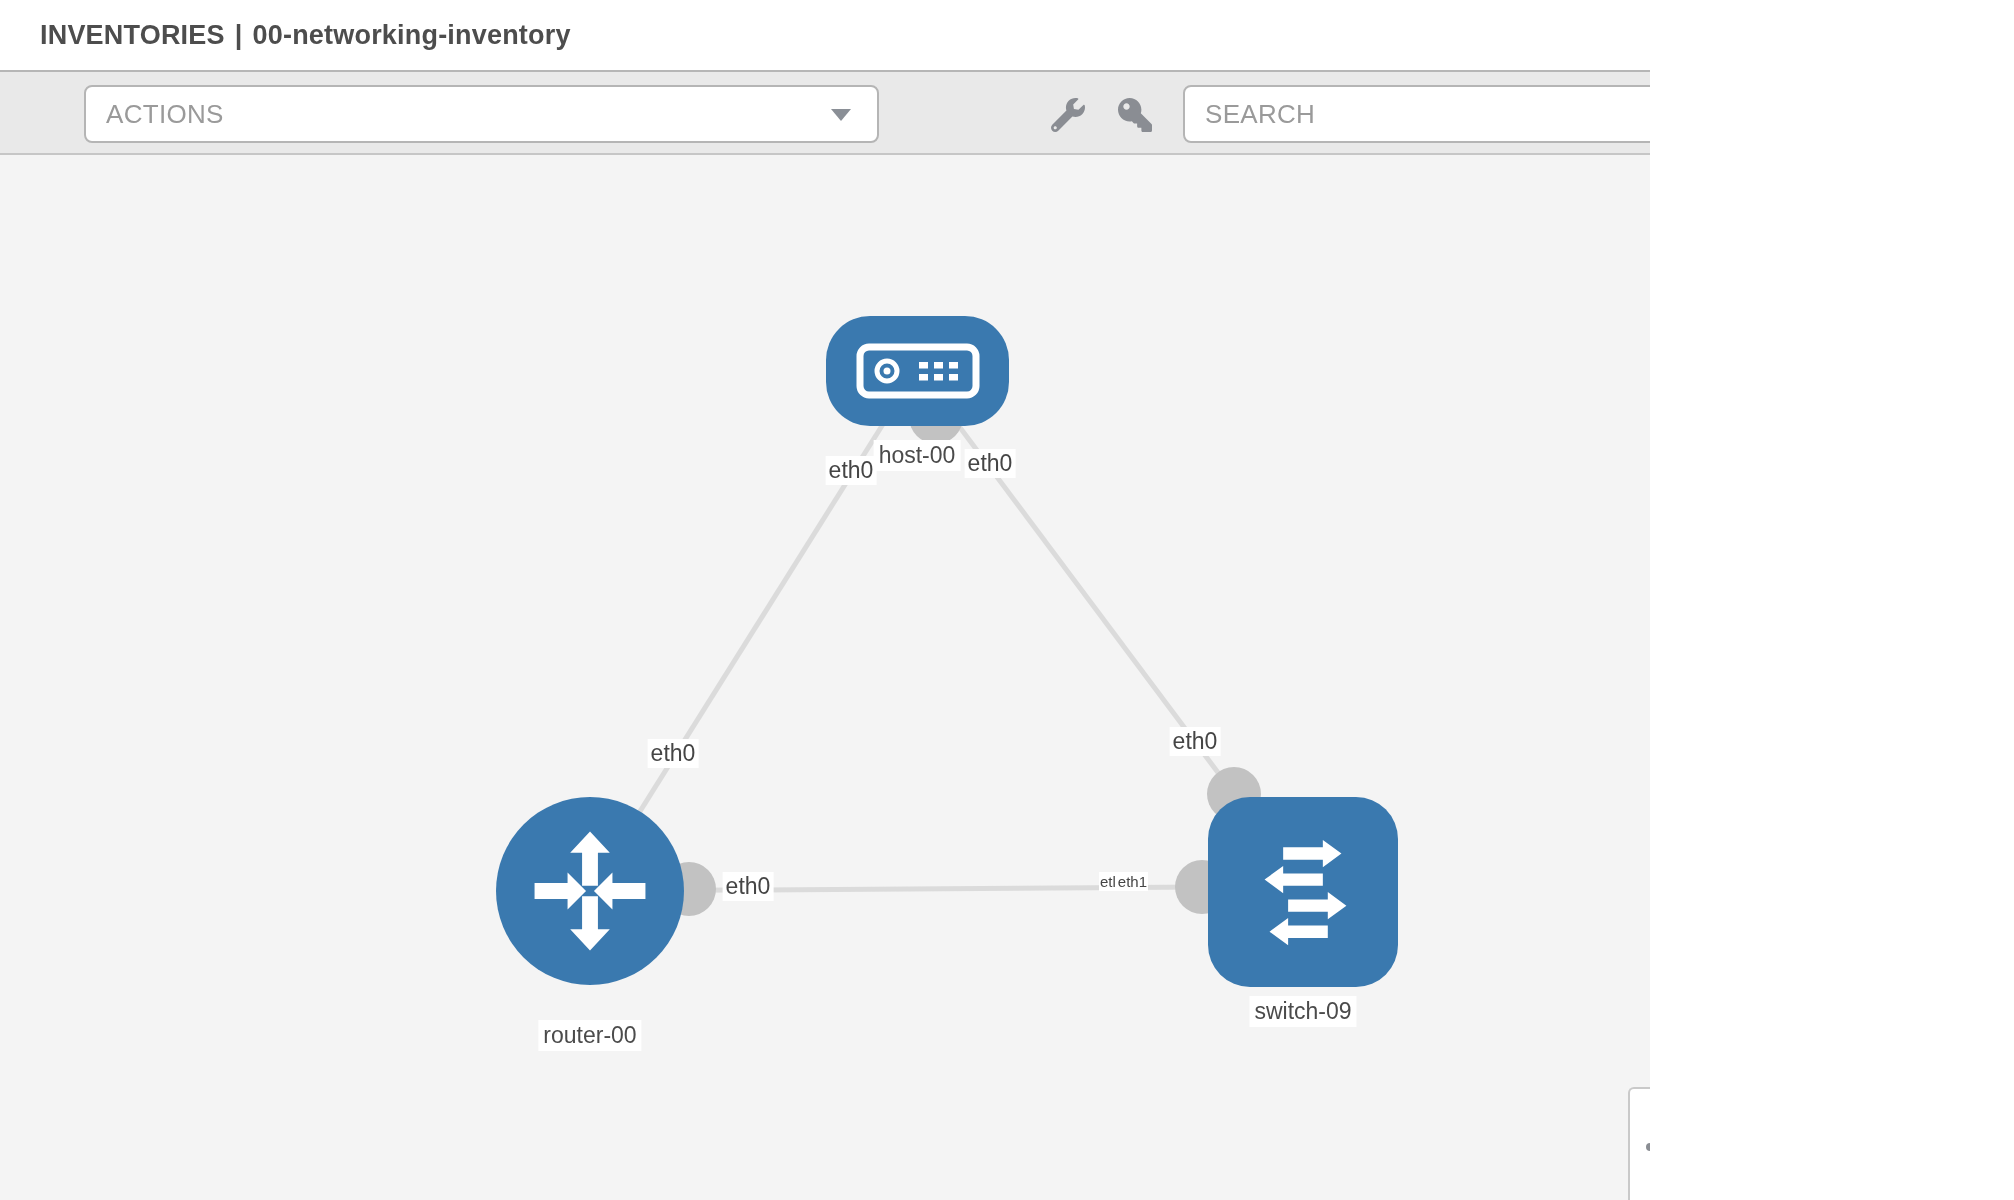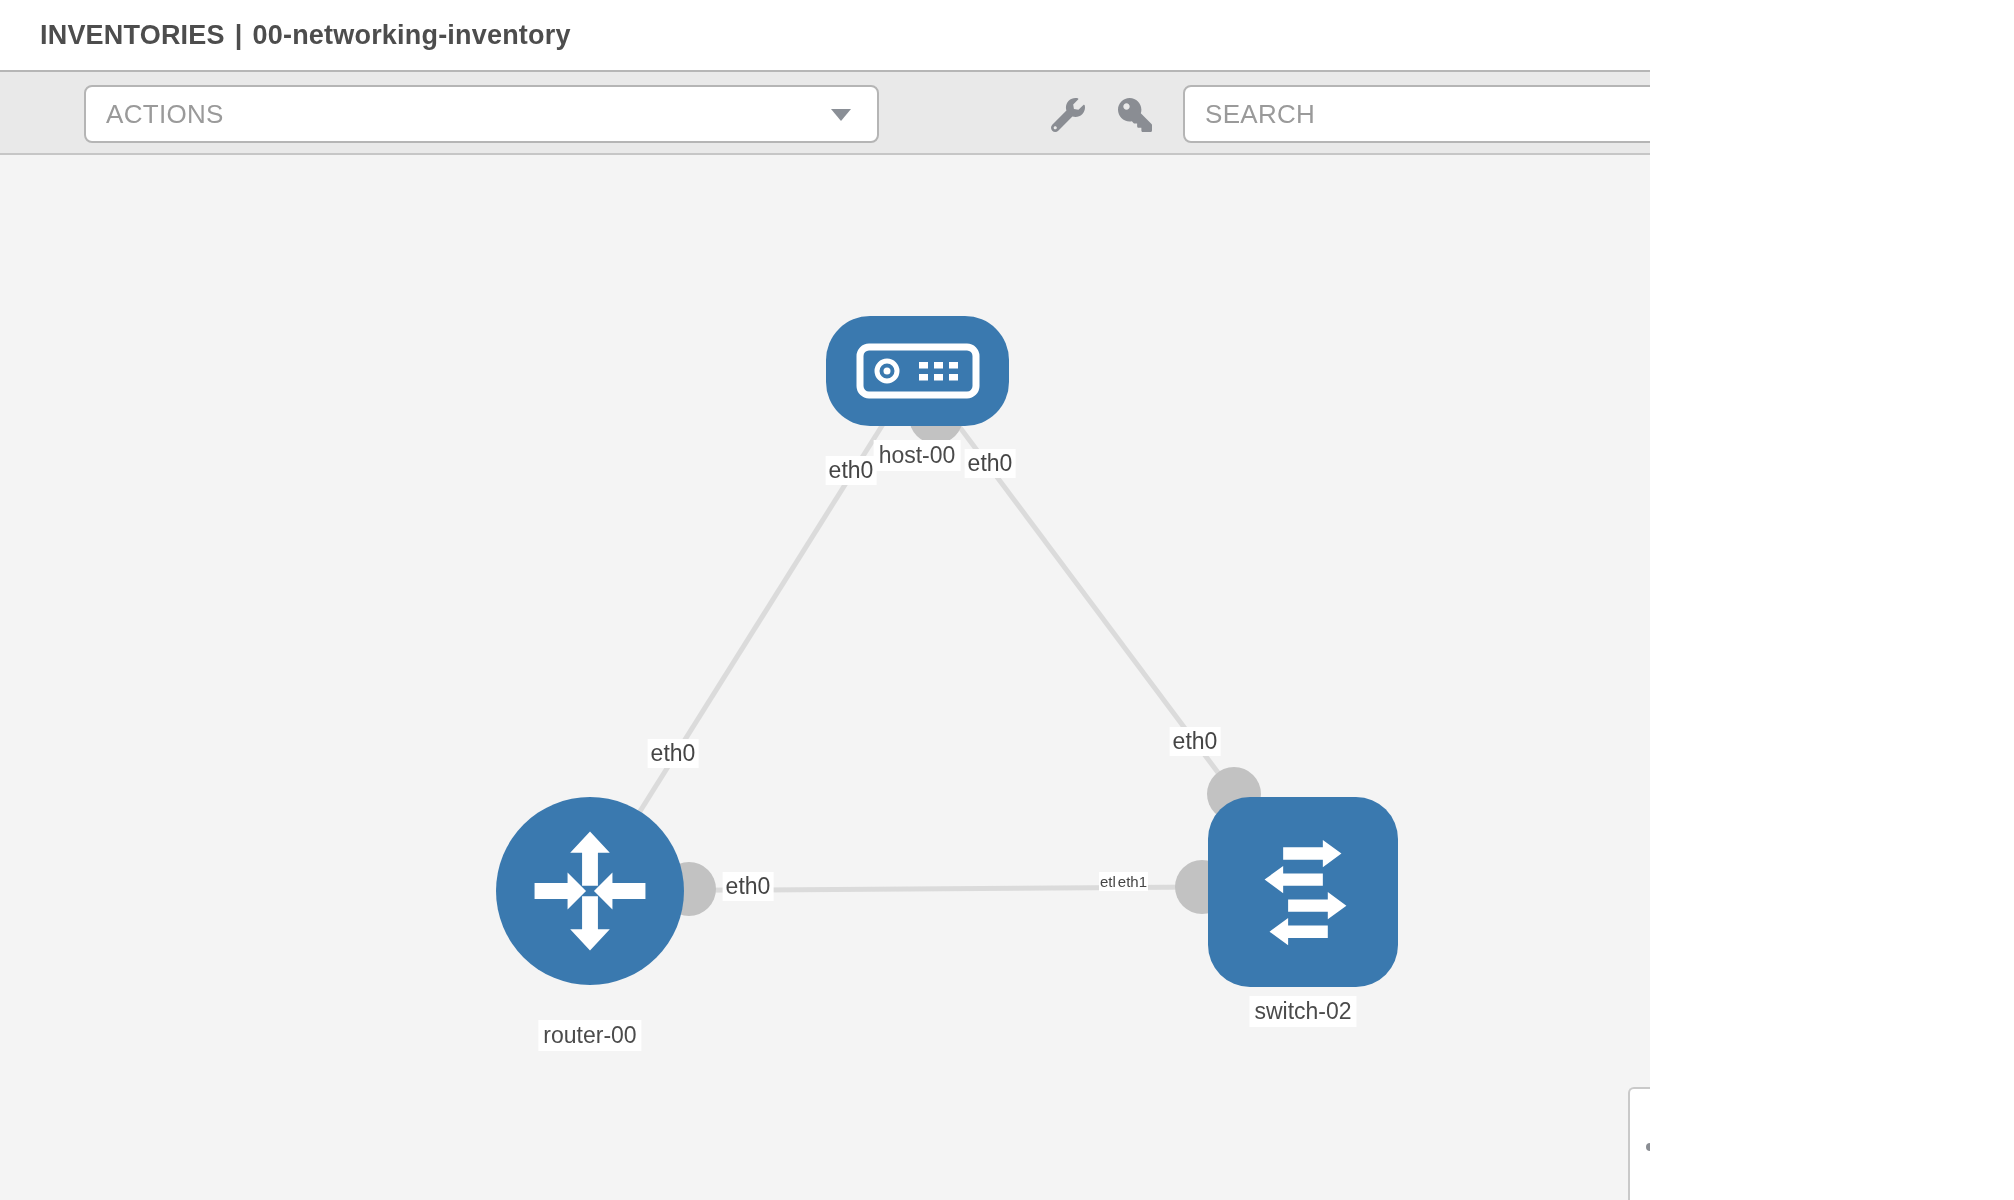--- a/index.html
+++ b/index.html
@@ -199,21 +199,21 @@
       <svg width="124" height="124" viewBox="0 0 100 100">
         <path fill="#fff" d="M81 19 L66 8 L66 14 L34 14 L34 24 L66 24 L66 30 Z"></path>
         <path fill="#fff" d="M19 40 L34 29 L34 35 L66 35 L66 45 L34 45 L34 51 Z"></path>
         <path fill="#fff" d="M85 61 L70 50 L70 56 L38 56 L38 66 L70 66 L70 72 Z"></path>
         <path fill="#fff" d="M23 82 L38 71 L38 77 L70 77 L70 87 L38 87 L38 93 Z"></path>
       </svg>
     </div>
 
     <div class="graph-label node-name" style="left:917px;  top:285px;">host-00</div>
     <div class="graph-label node-name" style="left:590px;  top:841px;margin-top:24px;">router-00</div>
-    <div class="graph-label node-name" style="left:1303px; top:841px;">switch-02</div>
+    <div class="graph-label node-name" style="left:1303px; top:841px;">switch-09</div>
 
     <div class="graph-label if-label" style="left:851px;  top:301px;">eth0</div>
     <div class="graph-label if-label" style="left:990px;  top:294px;">eth0</div>
     <div class="graph-label if-label" style="left:673px;  top:584px;">eth0</div>
     <div class="graph-label if-label" style="left:1195px; top:572px;">eth0</div>
     <div class="graph-label if-label" style="left:748px;  top:717px;">eth0</div>
 
     <div class="overlap-label" style="left:1099px; top:717px;">
       <span>etl</span>
         <span>eth1</span>

